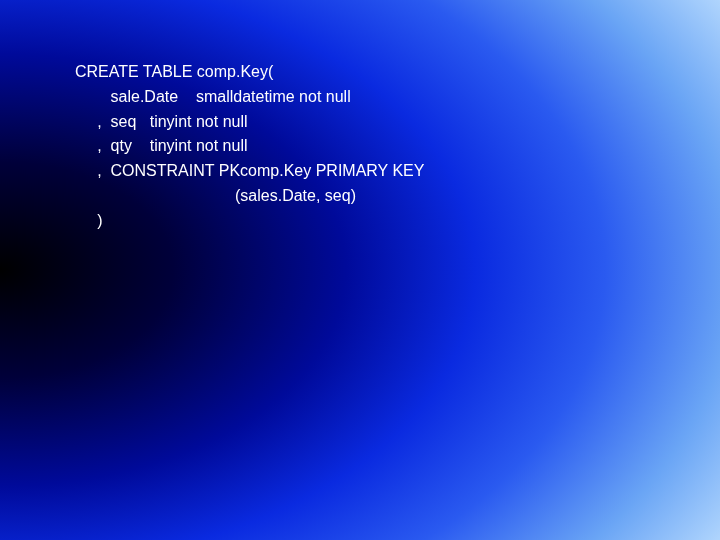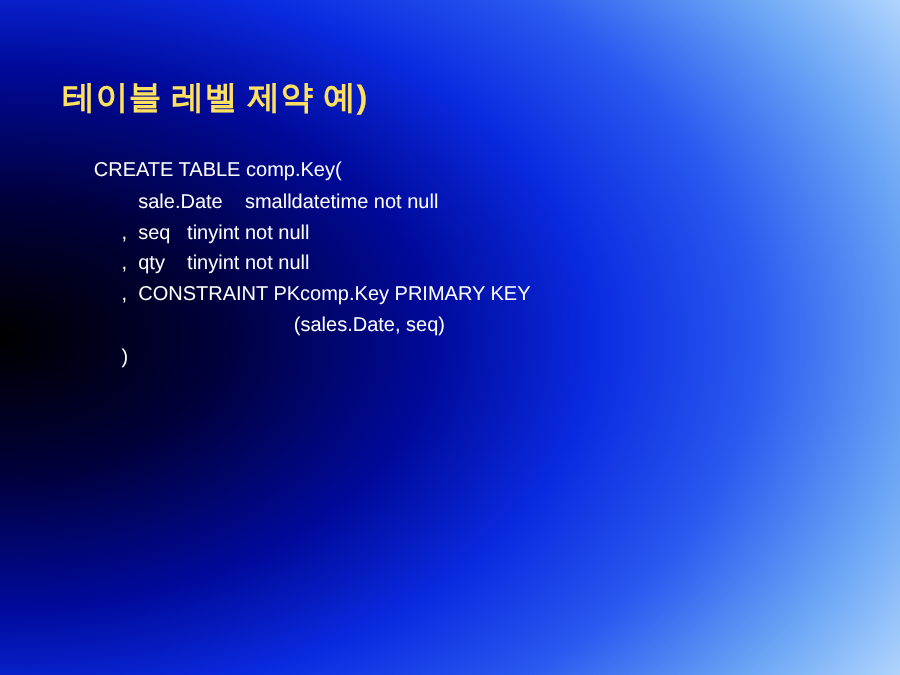--- a/index.html
+++ b/index.html
@@ -38,21 +38,20 @@
     line-height: 1.55;
     margin-left: 25px;
     white-space: pre;
     font-family: "Malgun Gothic", "Arial", sans-serif;
   }
 </style>
 </head>
 <body>
 
 <div class="slide">
-  <div class="title">테이블 레벨 제약 예)</div>
   <div class="code-block"><span>CREATE TABLE comp.Key(</span>
 <span>        sale.Date    smalldatetime not null</span>
 <span>     ,  seq   tinyint not null</span>
 <span>     ,  qty    tinyint not null</span>
 <span>     ,  CONSTRAINT PKcomp.Key PRIMARY KEY</span>
 <span>                                    (sales.Date, seq)</span>
 <span>     )</span></div>
 </div>
 
 </body></html>

